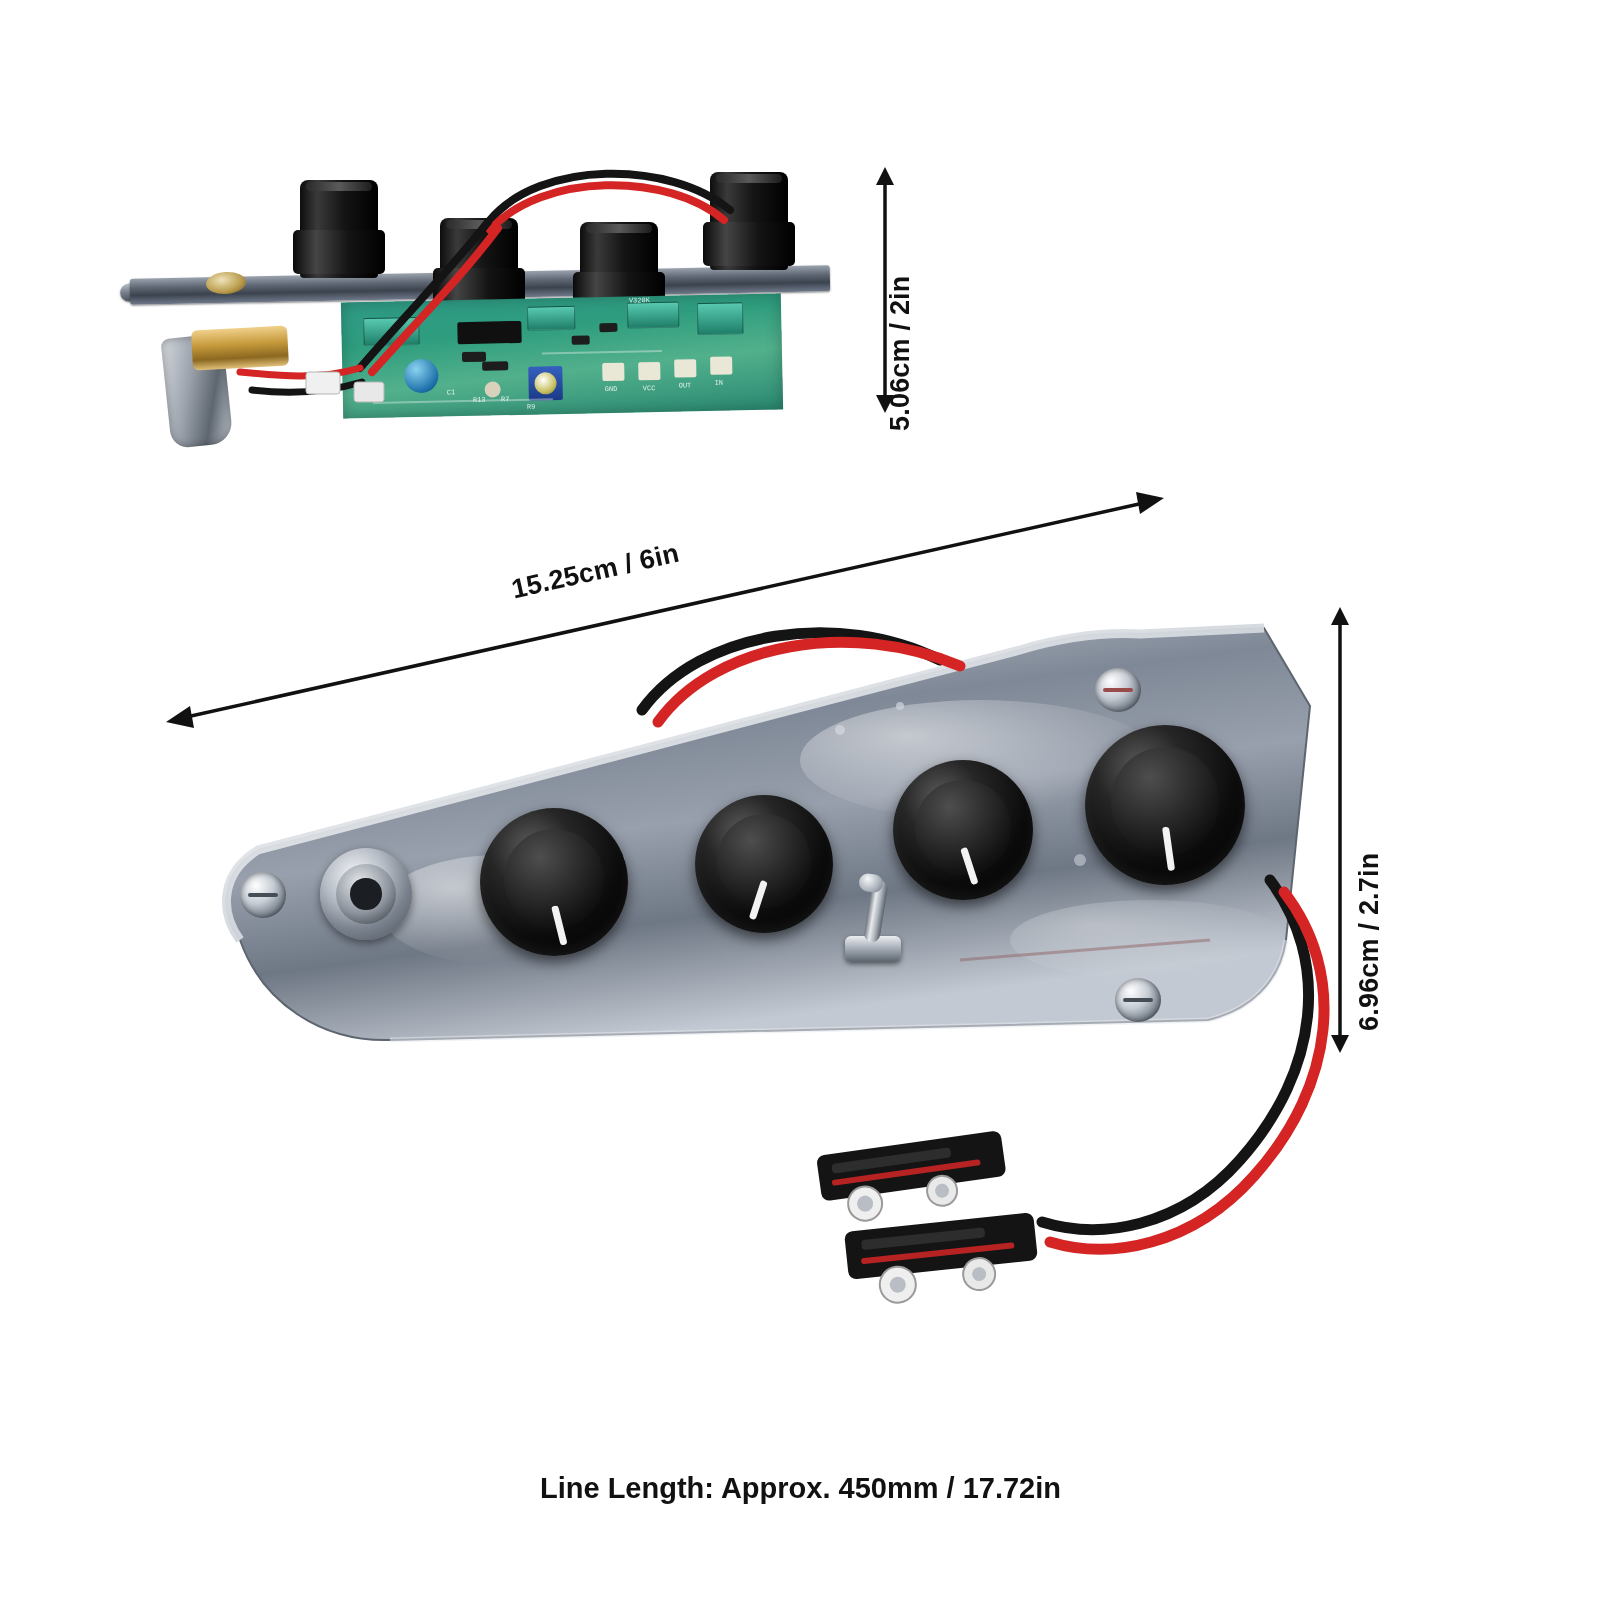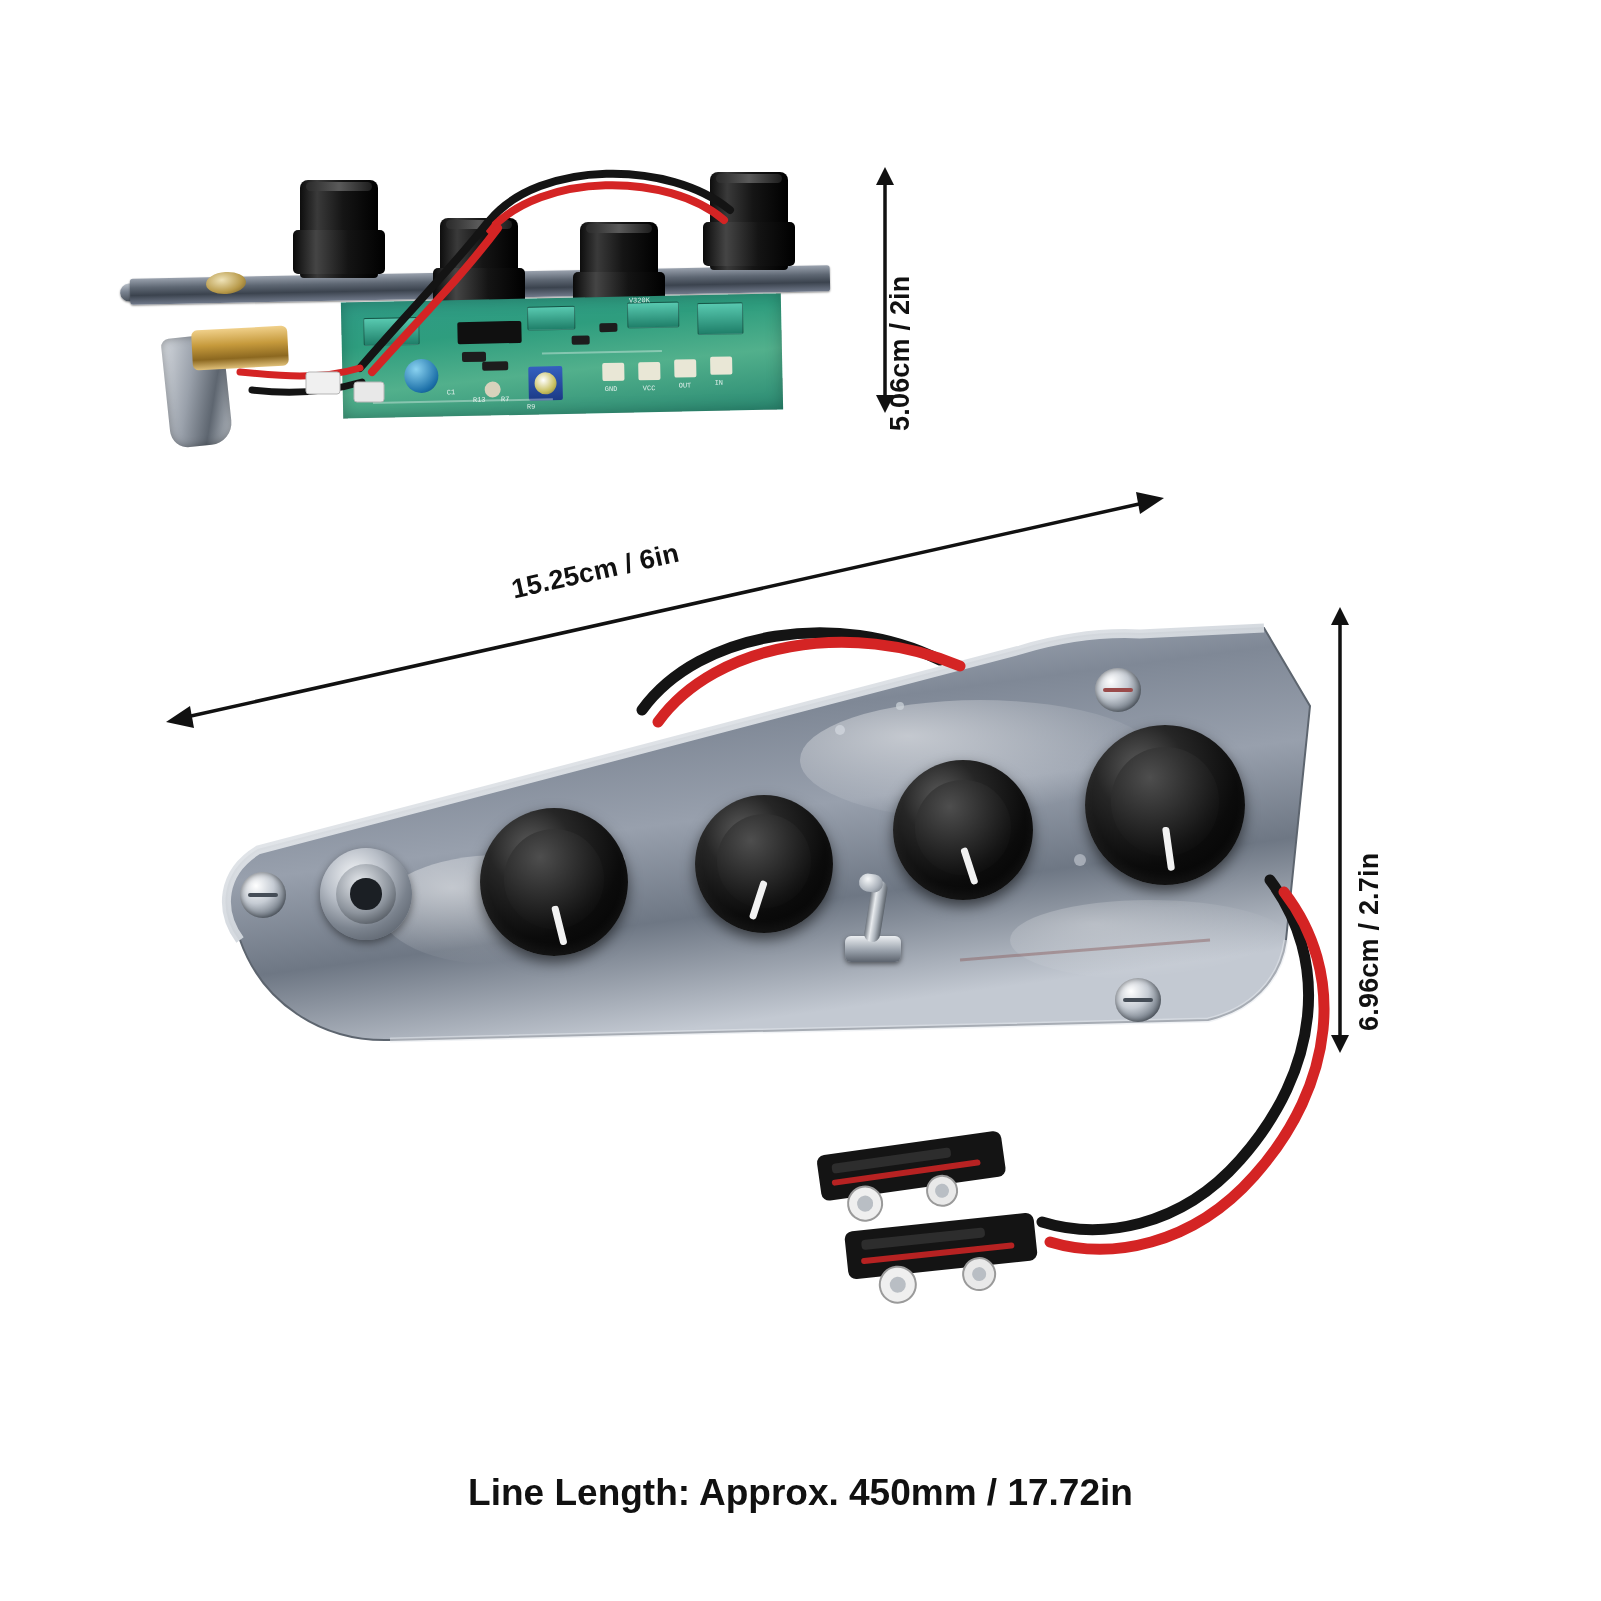--- a/index.html
+++ b/index.html
@@ -265,21 +265,21 @@
     border-radius: 9px;
     background: radial-gradient(circle at 35% 30%, #f7f9fa, #aab1ba 60%, #6b727b);
     transform: rotate(9deg);
   }
 
   .caption {
     position: absolute;
     left: 0;
     right: 0;
     text-align: center;
-    font-size: 37px;
+    font-size: 29px;
     font-weight: 600;
     color: #111;
   }
 </style>
 </head>
 <body>
 
 <div id="top-assembly">
 
   <div class="plate-edge tip"></div>

